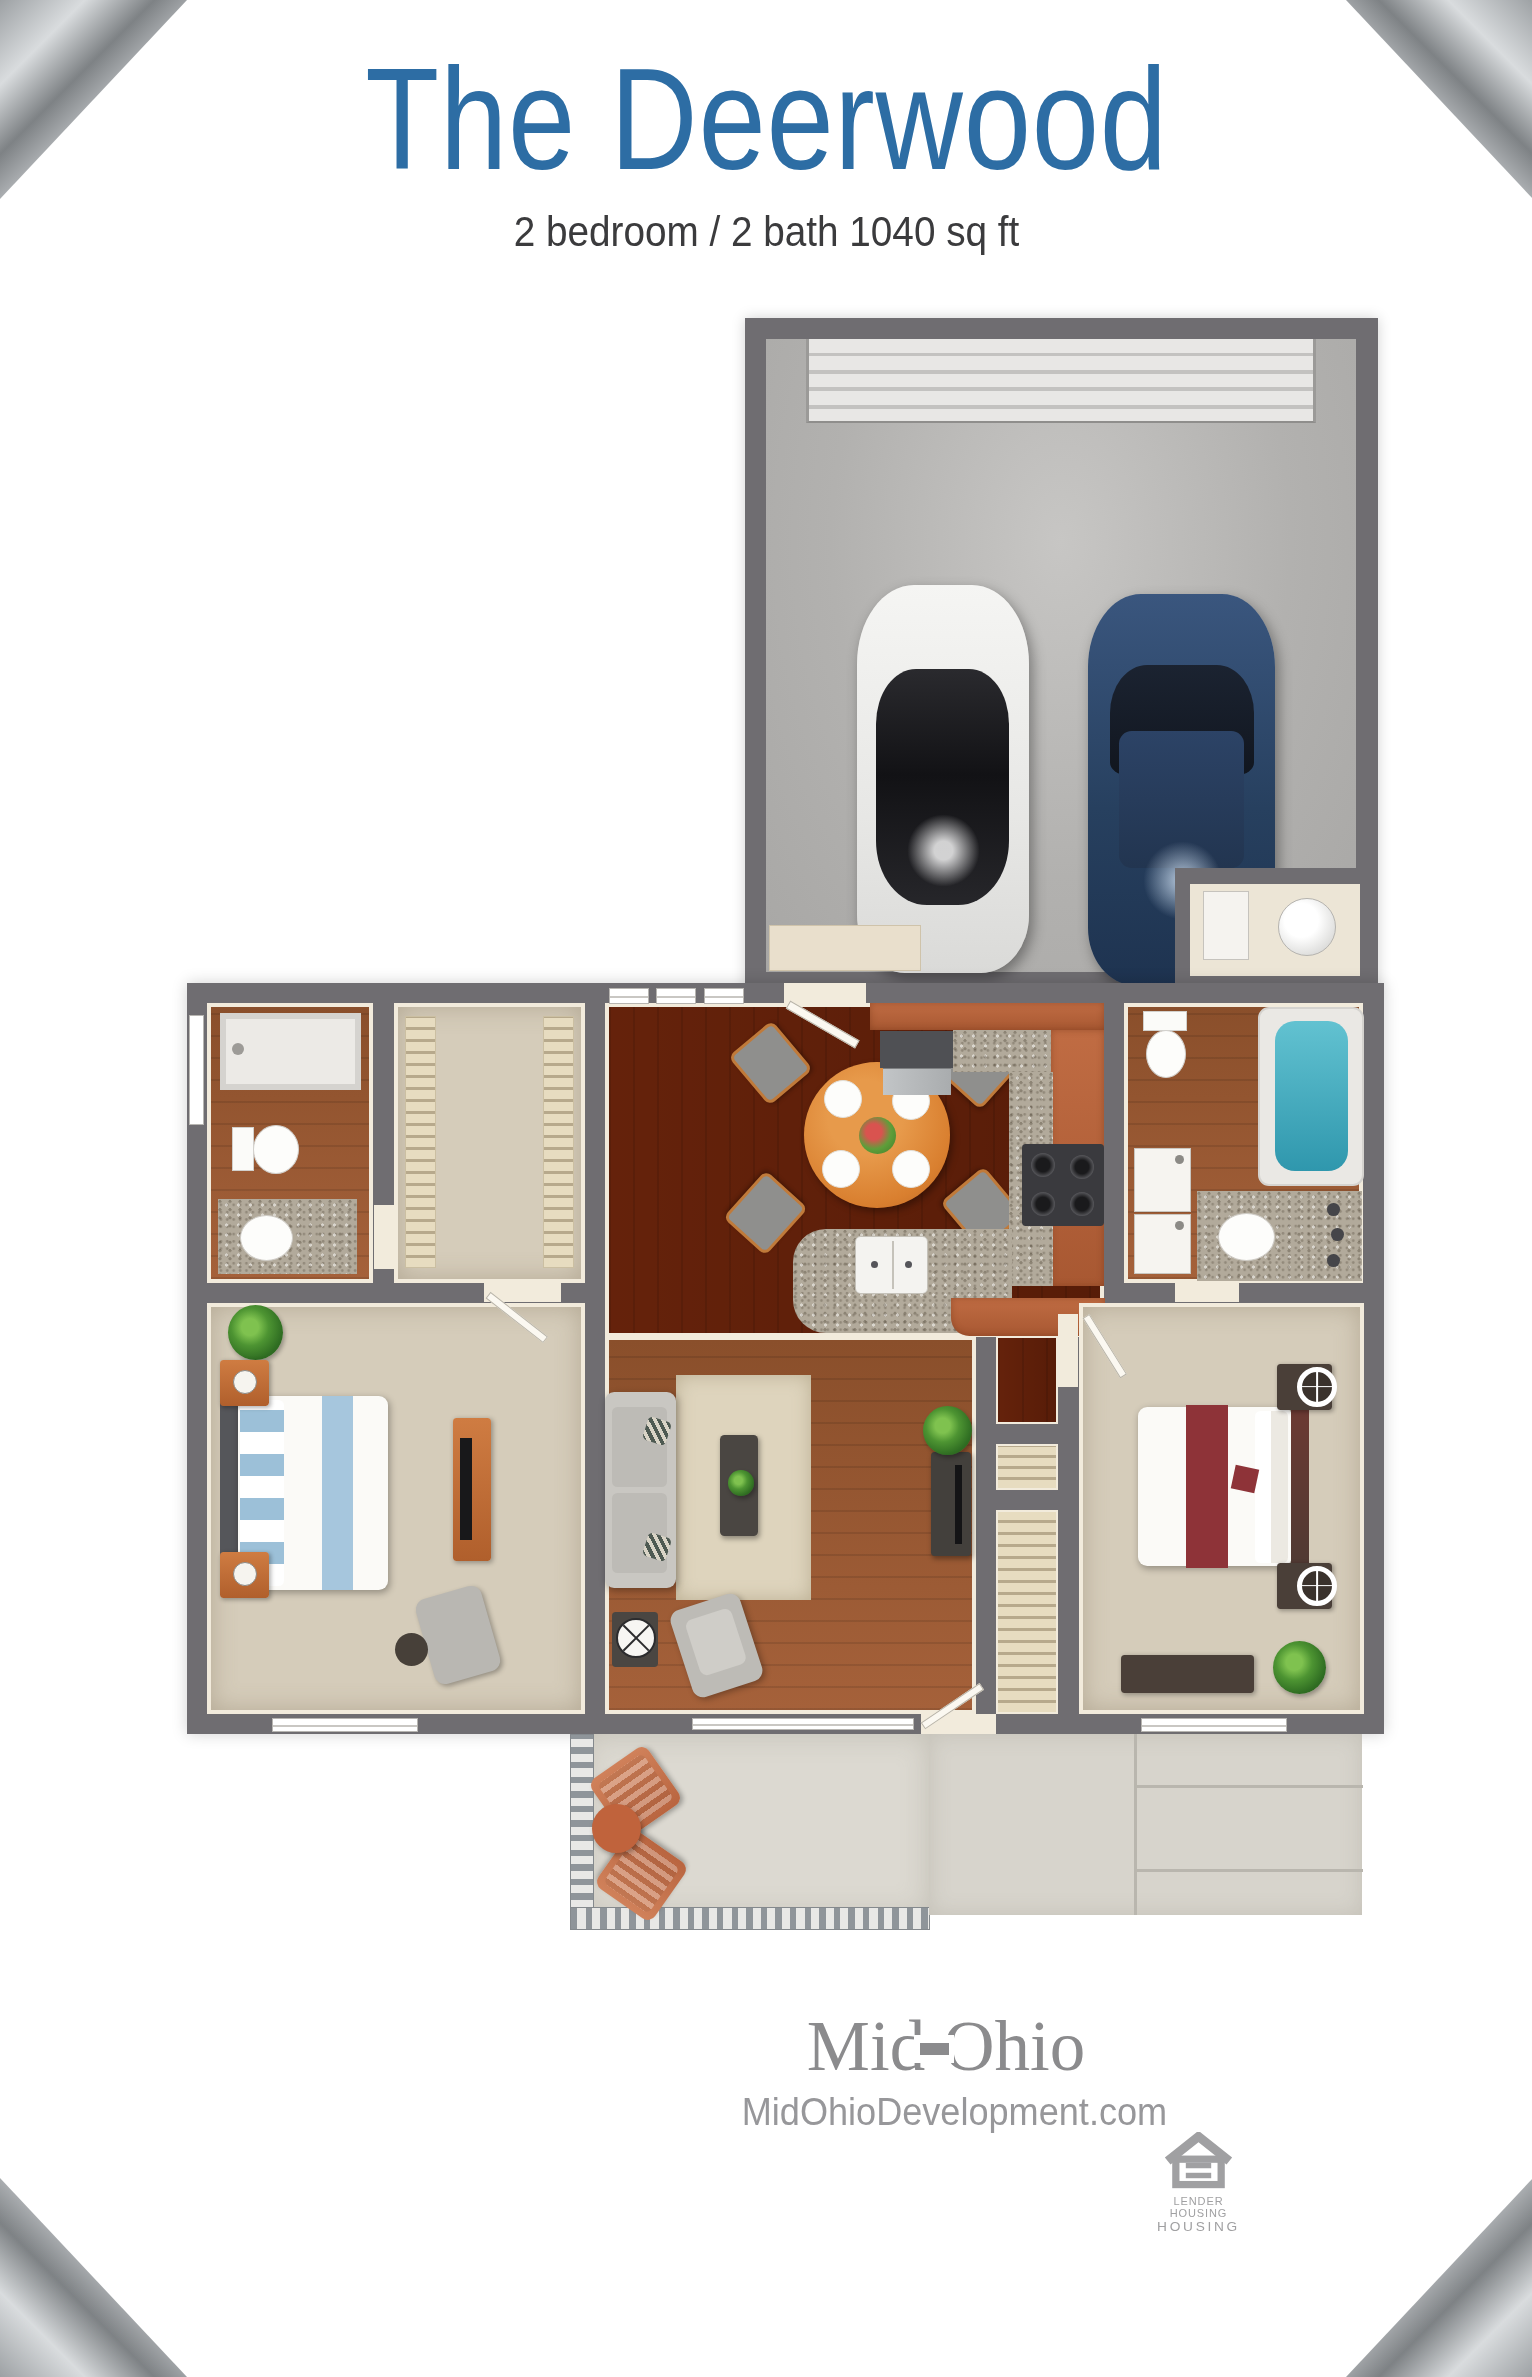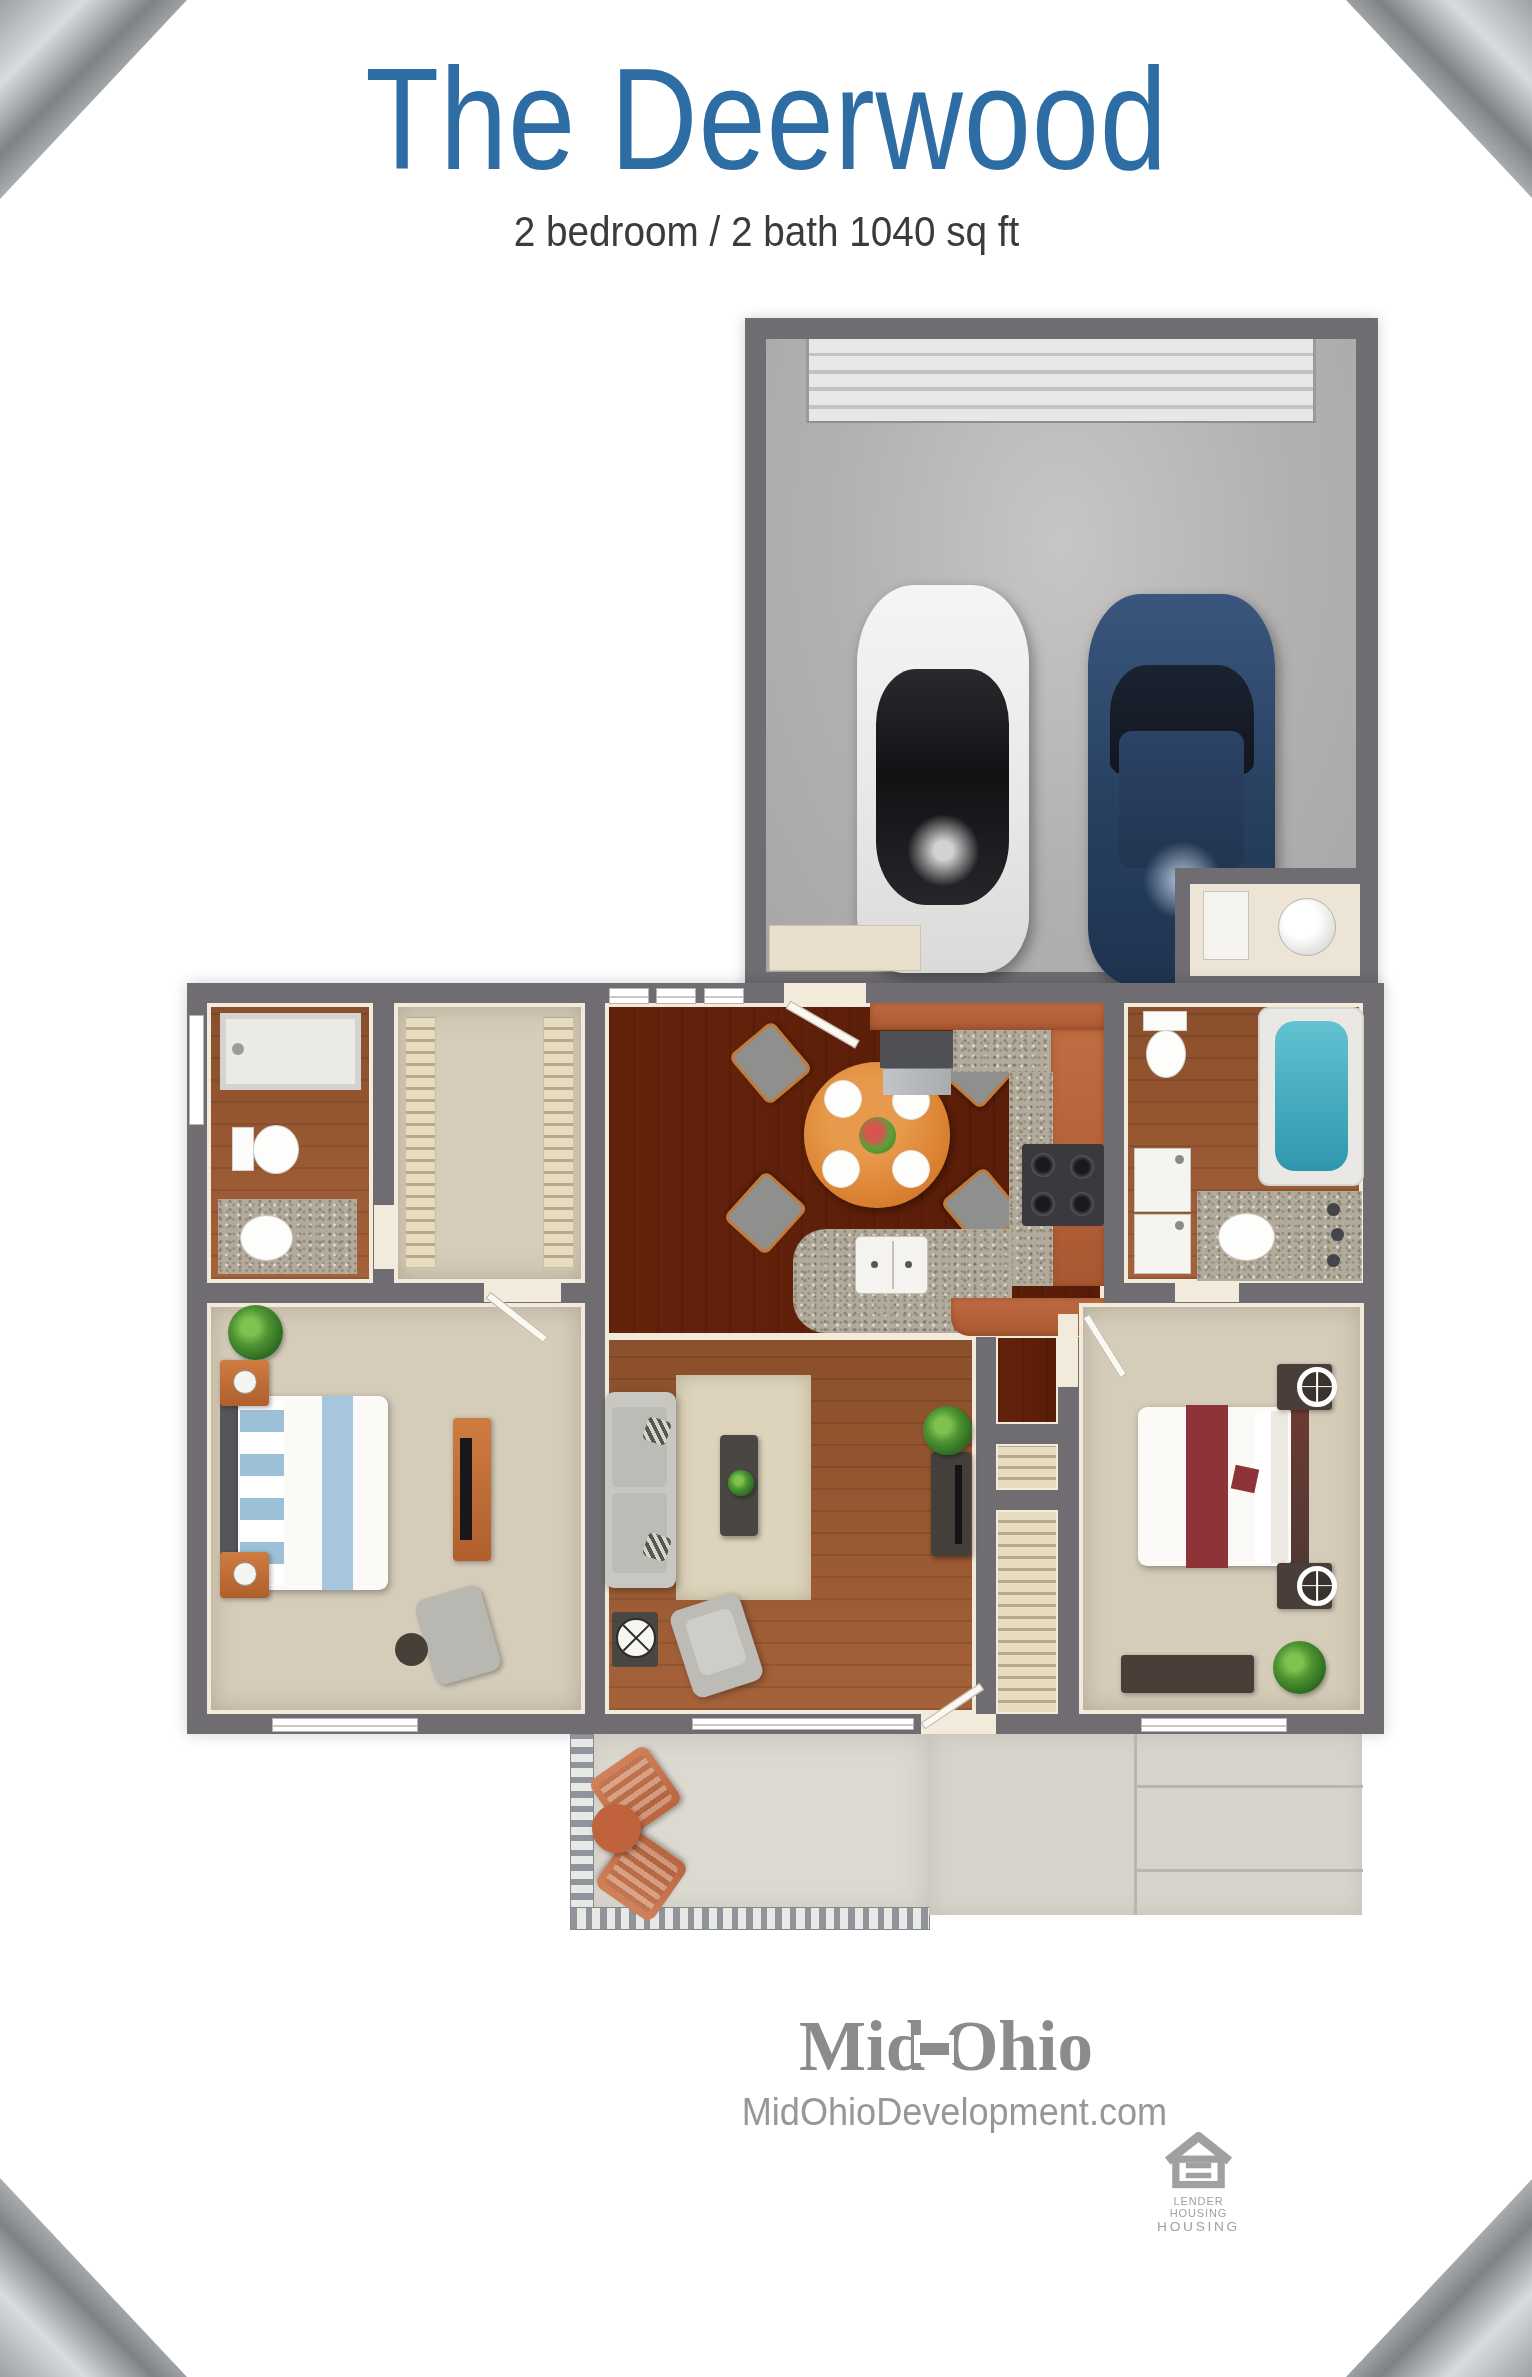--- a/index.html
+++ b/index.html
@@ -210,21 +210,21 @@
   .pv-h2{position:absolute;left:205px;top:135px;width:229px;height:2.7px;background:#b9b6ae;}
 
   
   .swan-block{position:absolute;left:302px;top:1878px;width:375px;height:384px;text-align:center;}
   .swan-svg{position:absolute;left:82px;top:0;}
   .villas{position:absolute;top:276px;width:100%;font-family:"Liberation Serif",serif;
     font-variant:small-caps;font-size:30px;letter-spacing:3.7px;color:var(--blue-logo);font-weight:600;}
   .swanpointe{position:absolute;top:309px;width:100%;font-family:"Liberation Serif",serif;
     font-size:60px;color:var(--blue-logo);font-weight:500;}
   .dev-block{position:absolute;left:731px;top:2011px;width:430px;text-align:center;color:var(--gray-dev);}
-  .dev1{font-family:"Liberation Serif",serif;font-weight:700;font-size:71px;line-height:1.0;letter-spacing:0;}
+  .dev1{font-family:"Liberation Serif",serif;font-weight:400;font-size:71px;line-height:1.0;letter-spacing:0;}
   .hyph-box{display:inline-block;position:relative;z-index:2;background:#fff;width:40px;height:27.4px;
     margin:0 -11px;vertical-align:7.3px;}
   .hyph-box .dash{position:absolute;left:5.5px;top:7.3px;width:29px;height:12.8px;background:var(--gray-dev);}
   .dev2wrap{margin-top:1.8px;}
   .dev2{display:inline-block;font-family:"Liberation Serif",serif;font-weight:700;font-size:55px;line-height:1.05;
     border-bottom:3.7px solid var(--gray-dev);padding:0 7.3px 7.3px 7.3px;}
   .devsite{margin-top:9.1px;font-size:38px;color:var(--gray-site);letter-spacing:0px;transform:scaleX(.95);transform-origin:center;}
   .ehl{position:absolute;left:1148px;top:2132px;width:101px;text-align:center;color:#a0a0a2;}
   .ehl-text1{font-size:11px;letter-spacing:0.9px;margin-top:1.8px;}
   .ehl-text2{font-size:13.7px;letter-spacing:2.7px;}

